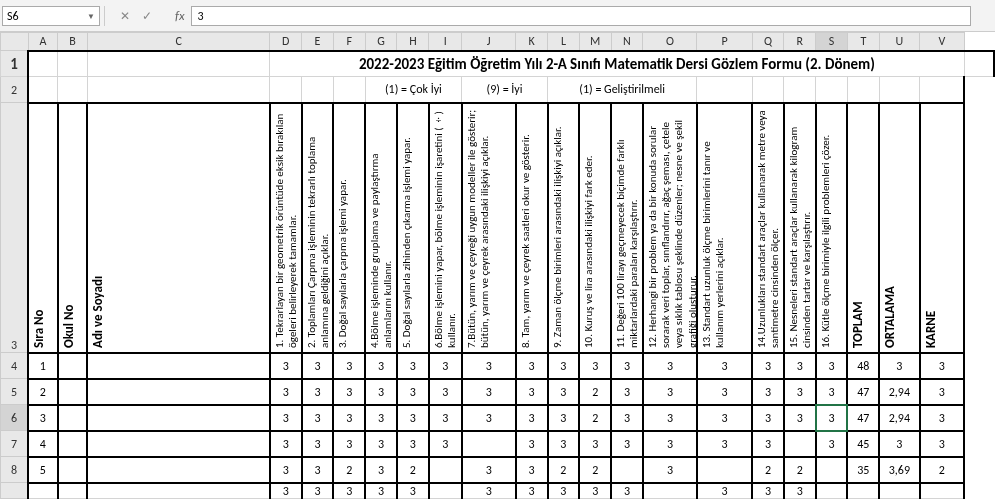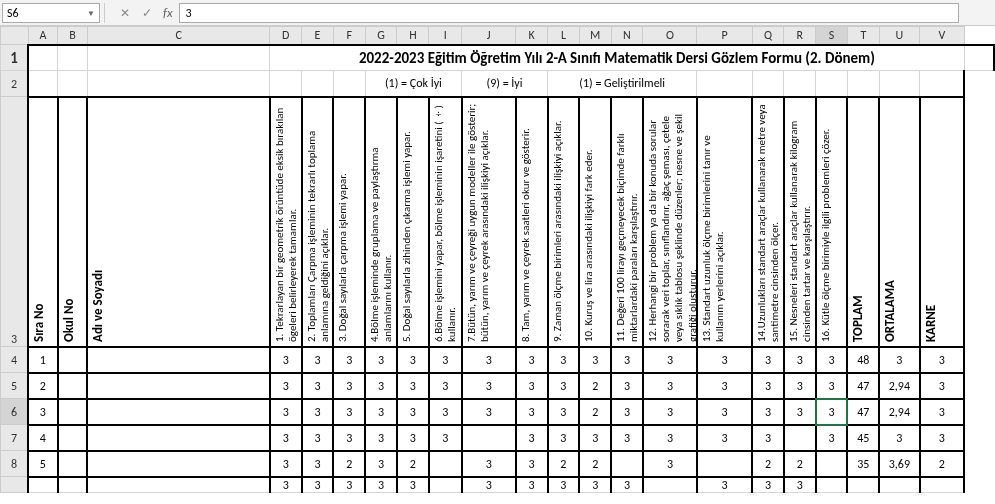--- a/index.html
+++ b/index.html
@@ -7,40 +7,40 @@
   font-family: Calibri, Arial, sans-serif;
   font-size: 12px;
   background: #fff;
   overflow: hidden;
   width: 995px;
   height: 504px;
 }
 .name-box-area {
   display: flex;
   align-items: center;
-  height: 26px;
+  height: 32px;
   border-bottom: 1px solid #ccc;
   background: #f3f3f3;
   padding-left: 2px;
 }
 .name-box {
   width: 98px;
   height: 20px;
   border: 1px solid #aaa;
   background: #fff;
   padding: 1px 4px;
   display: flex;
   align-items: center;
   justify-content: space-between;
 }
 .name-box-text { font-size: 12px; }
 .dropdown-arrow { font-size: 8px; color: #666; }
 .fx-area { display: flex; align-items: center; margin-left: 8px; gap: 6px; }
 .fx-icon { width: 16px; height: 16px; display: flex; align-items: center; justify-content: center; color: #888; font-size: 12px; }
-.fx-label { font-style: italic; font-size: 13px; color: #666; margin-left: 2px; }
+.fx-label { font-style: italic; font-size: 13px; color: #666; margin-left: 14px; }
 .formula-bar {
   border: 1px solid #aaa;
   background: #fff;
   height: 20px;
   padding: 1px 6px;
   margin-left: 6px;
   width: 780px;
   display: flex;
   align-items: center;
 }

